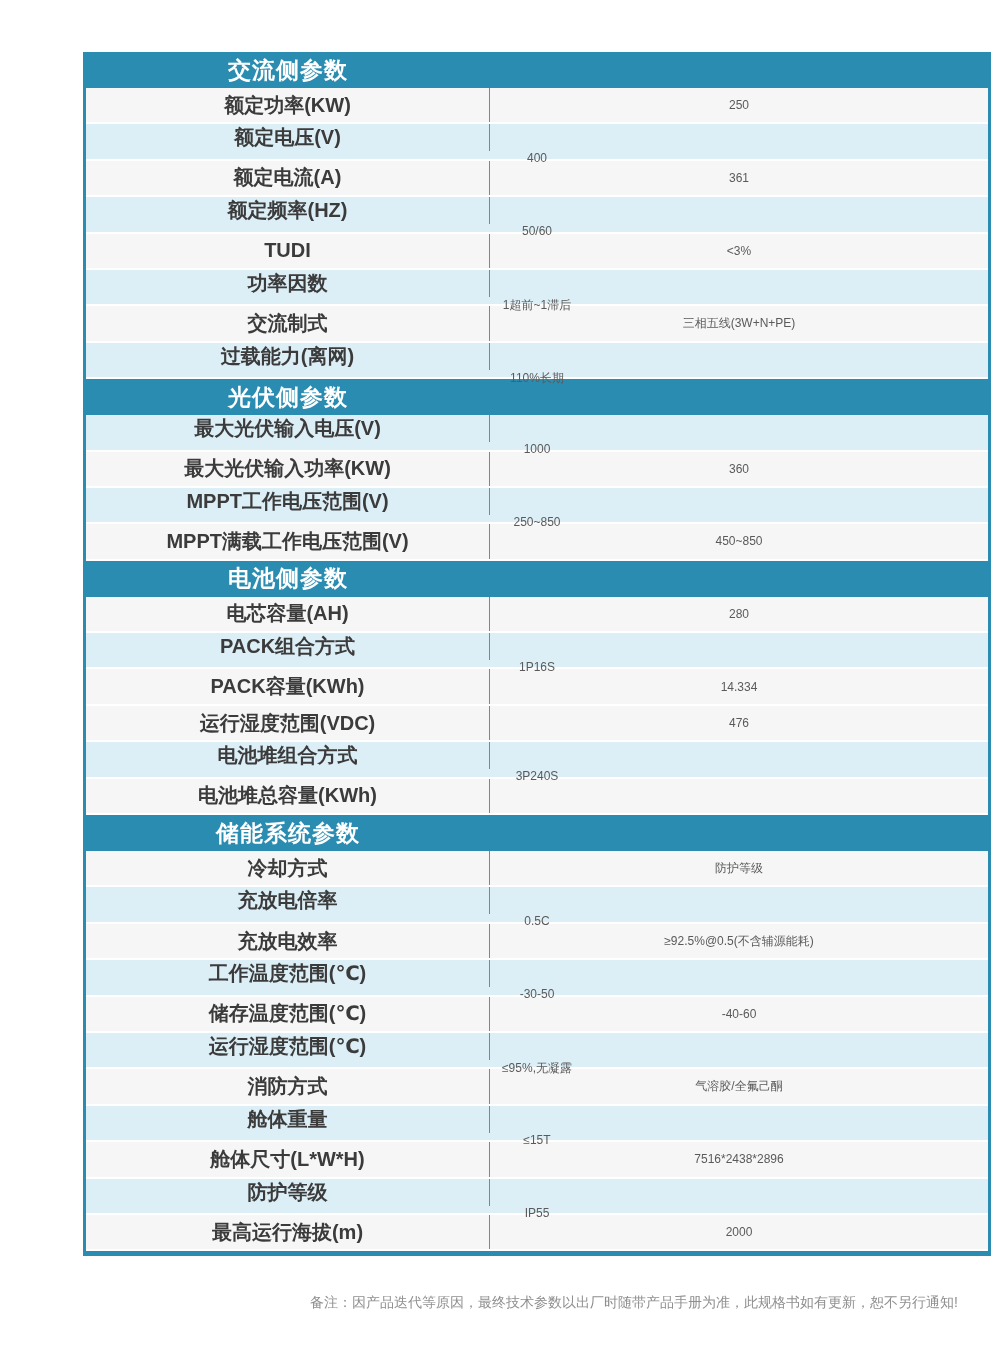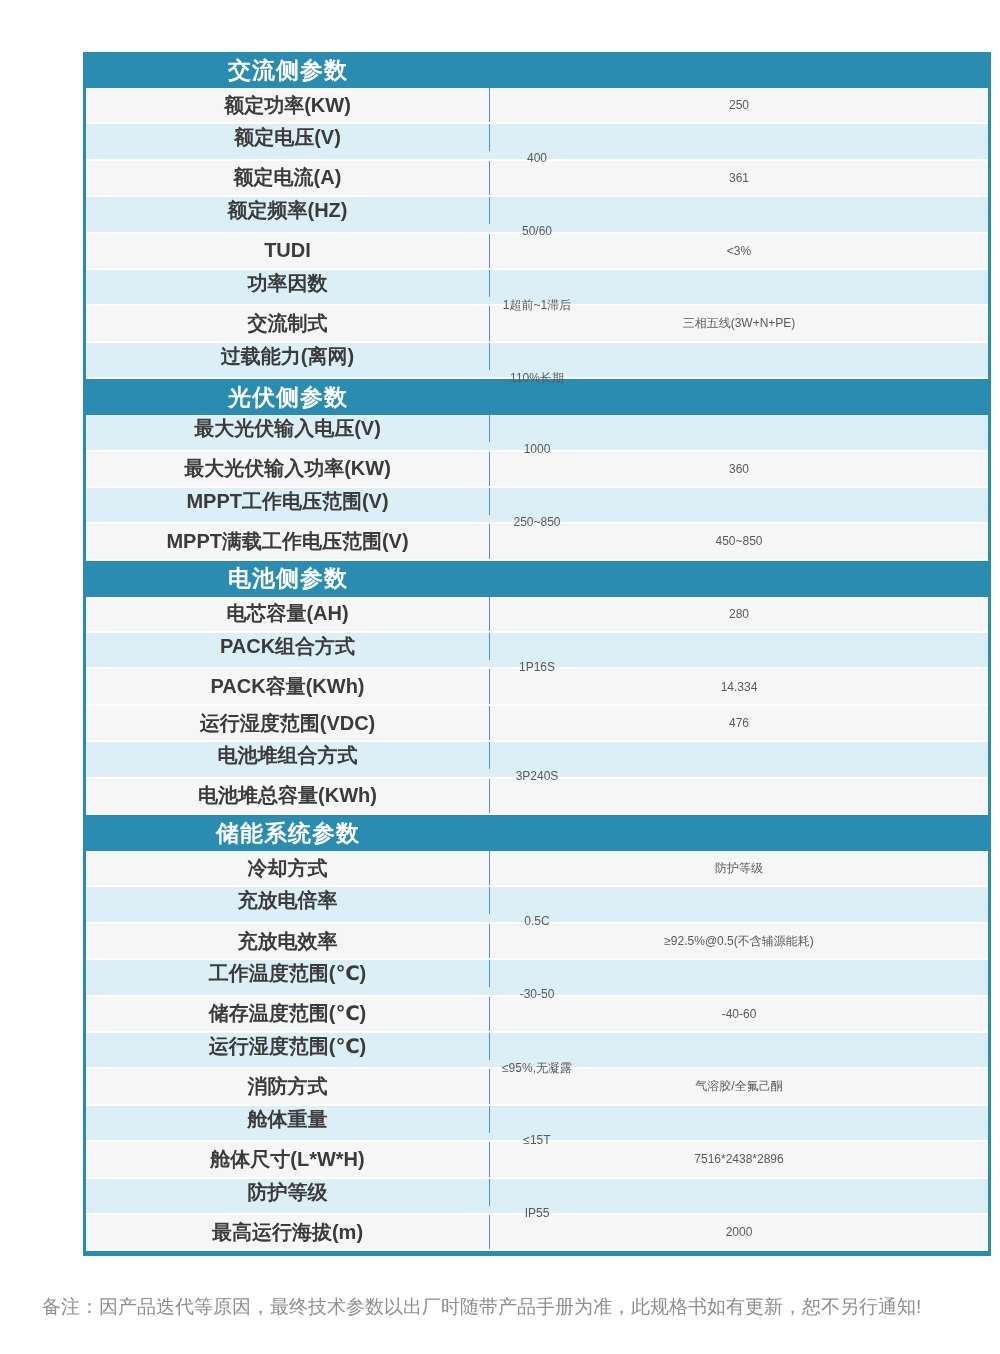--- a/index.html
+++ b/index.html
@@ -54,22 +54,22 @@
   .cell-value{
     flex:1;
     display:flex;align-items:center;justify-content:center;
     font-size:12px;
     color:var(--value-text,#5A5A5A);
   }
   .footer-note{
     position:absolute;
     left:42px;top:1294px;
     width:916px;
-    text-align:left;
-    font-size:19px;
+    text-align:right;
+    font-size:14px;
     color:var(--note-text,#8F8F8F);
   }
 </style>
 </head>
 <body>
 
 <div class="page">
   <div class="spec-table" id="spec-table">
       <div class="section-header">
         <div class="section-title">交流侧参数</div>

